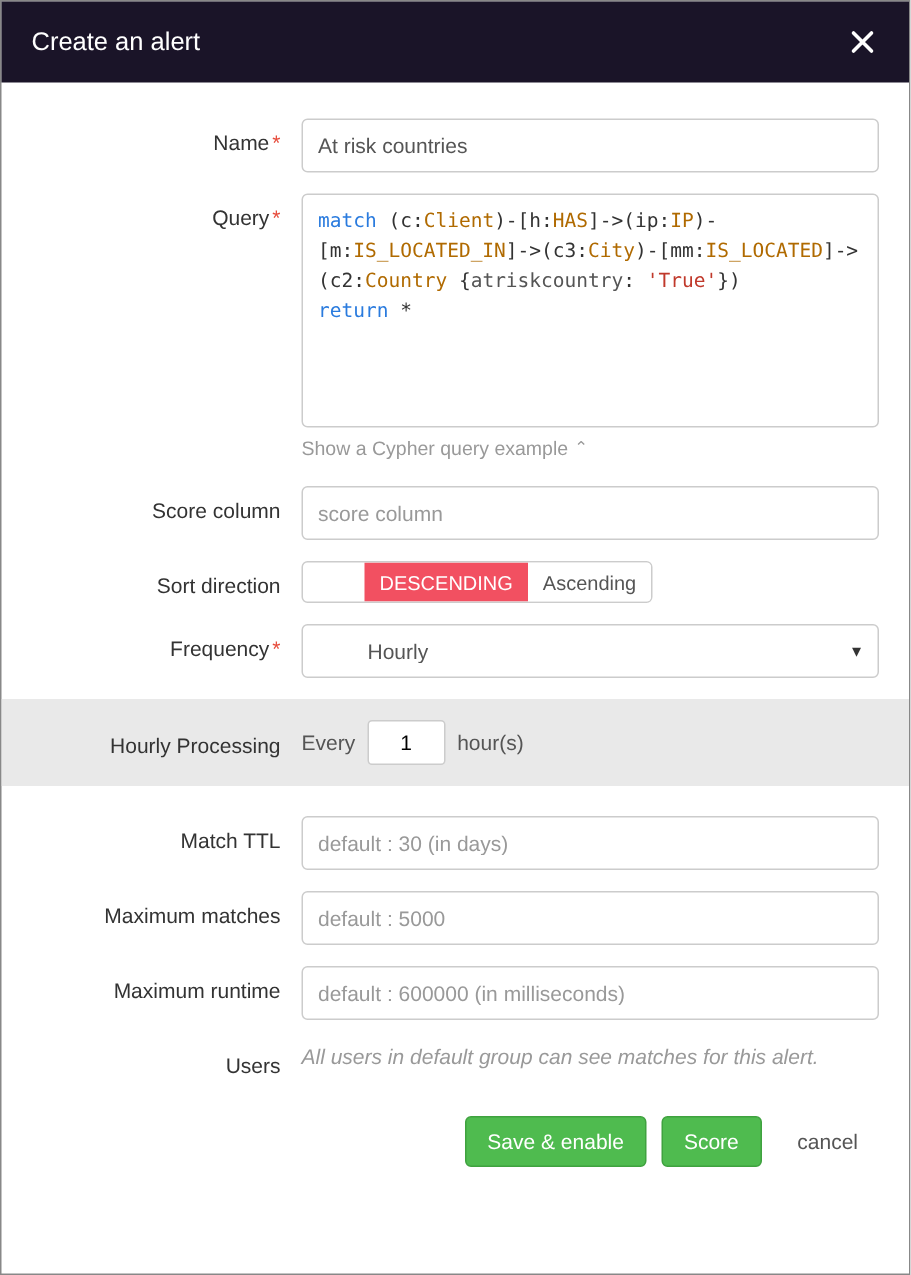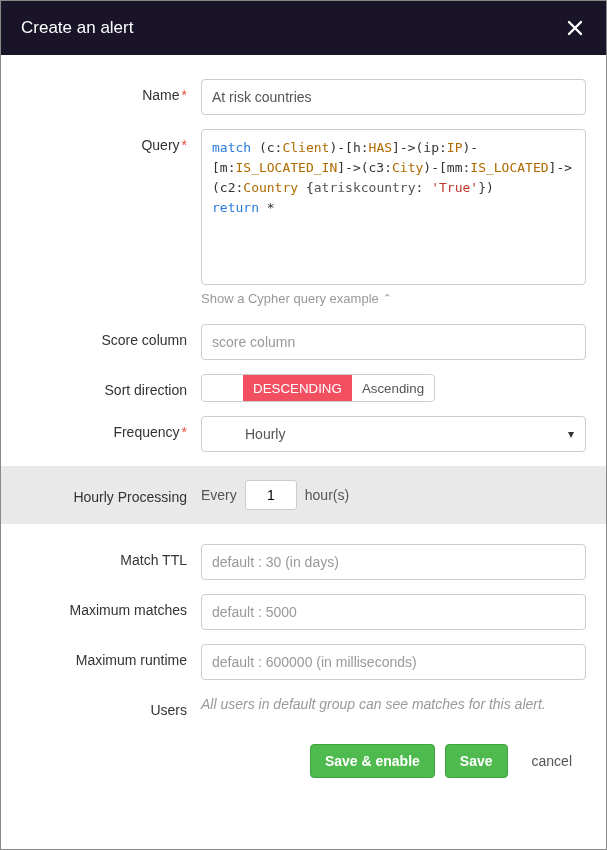--- a/index.html
+++ b/index.html
@@ -193,21 +193,20 @@
     font-size: 14px;
     cursor: pointer;
     border: 1px solid transparent;
     display: inline-flex;
     align-items: center;
   }
   .btn-success {
     background: #4fbb4f;
     color: #fff;
     border-color: #3fa23f;
-    font-weight: bold;
   }
   .btn-cancel {
     background: transparent;
     color: #555;
     border: none;
   }
 </style>
 </head>
 <body>
 
@@ -308,18 +307,18 @@
       </div>
     </div>
 
     <div class="form-row">
       <div class="label-col">Users</div>
       <div class="field-col note-text">All users in default group can see matches for this alert.</div>
     </div>
 
     <div class="modal-footer">
       <button class="btn btn-success">Save &amp; enable</button>
-      <button class="btn btn-success">Save</button>
+      <button class="btn btn-success">Score</button>
       <button class="btn btn-cancel">cancel</button>
     </div>
 
   </div>
 </div>
 
 </body></html>

